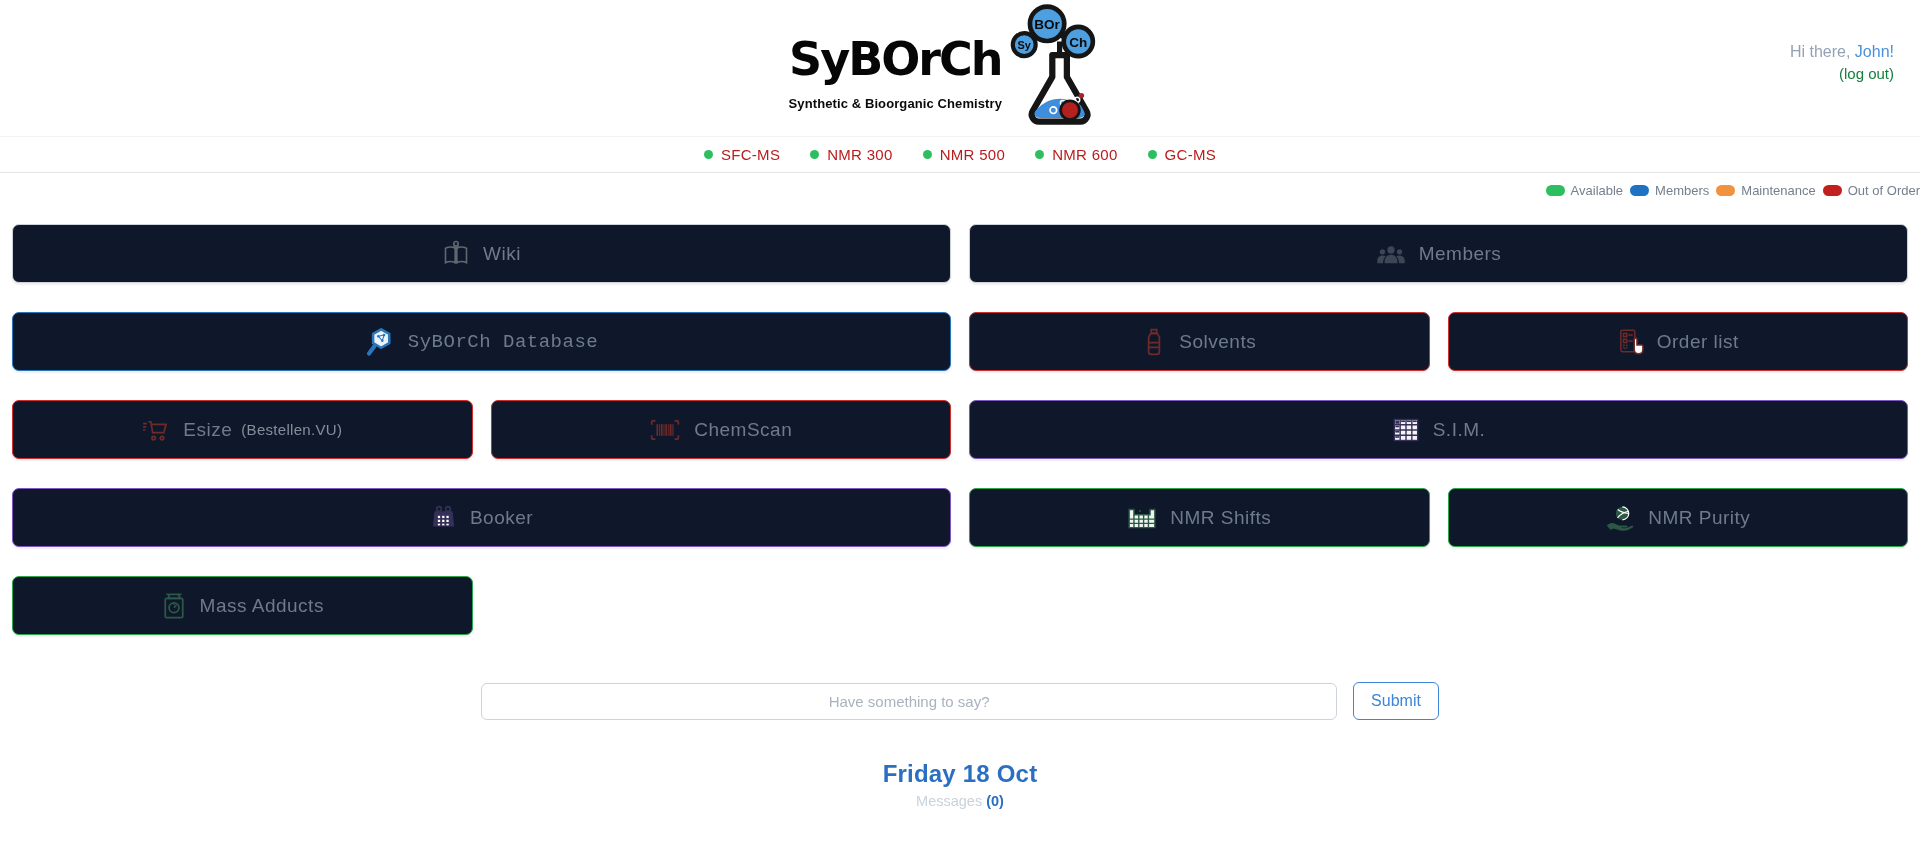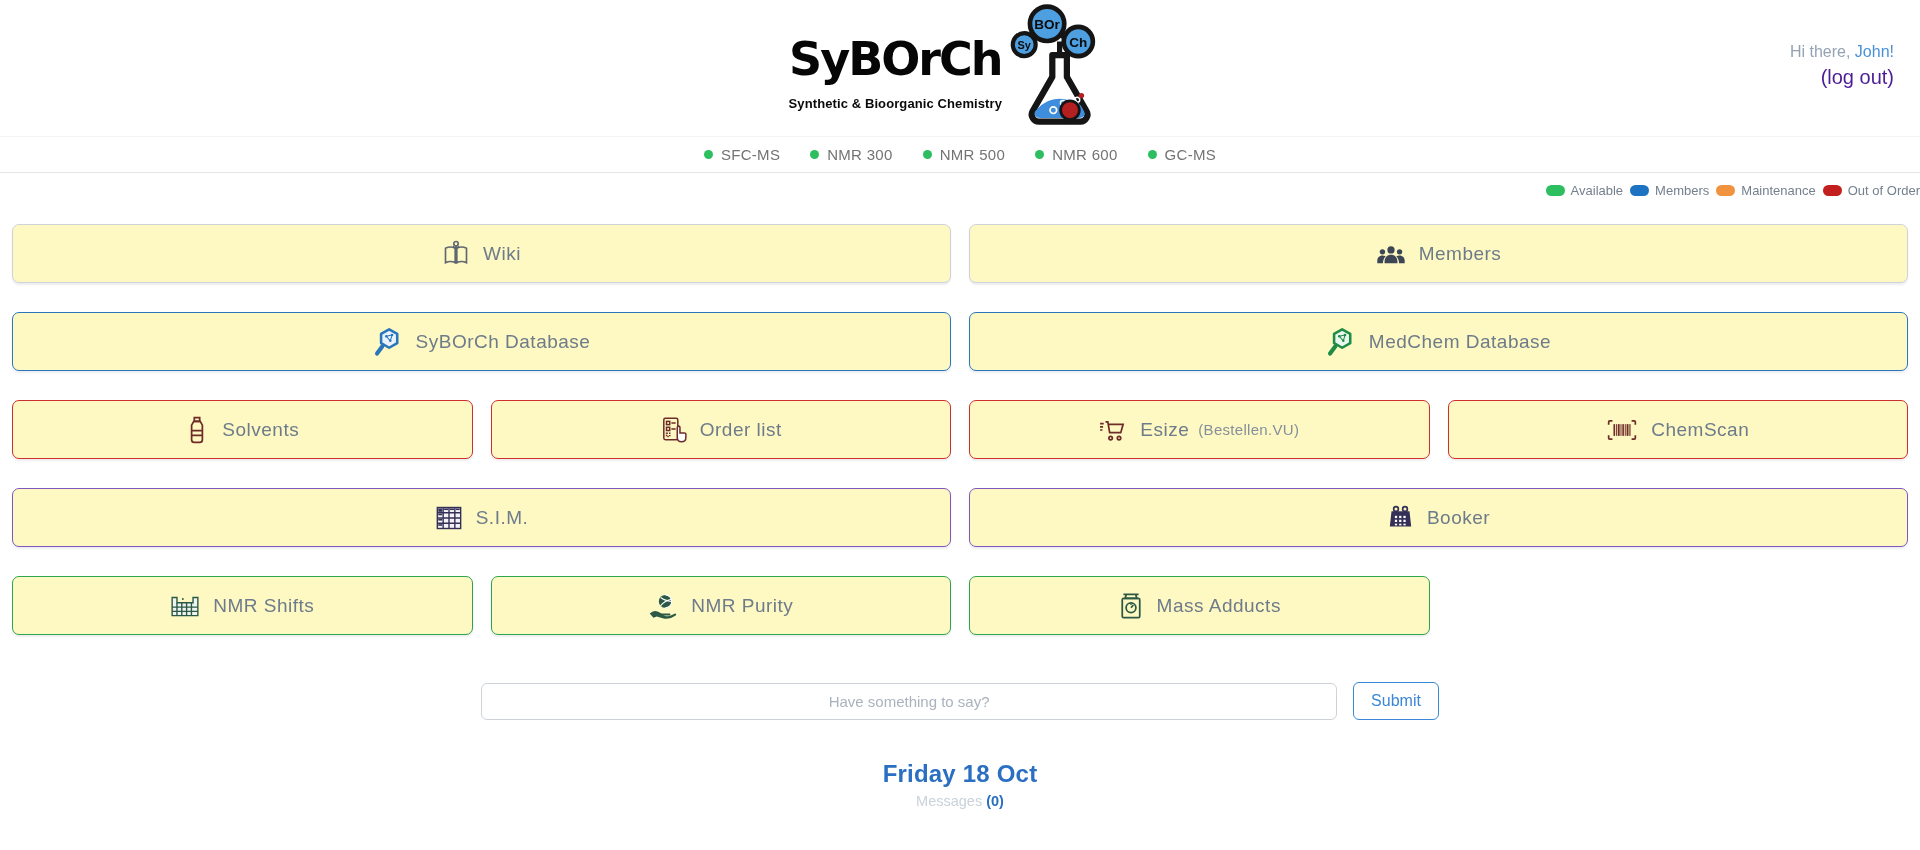--- a/index.html
+++ b/index.html
@@ -24,51 +24,51 @@
   .logo-subtitle {
     margin-top:14px; font-size:13px; font-weight:bold; color:#0a0a0a; letter-spacing:0.1px;
   }
   .logo-flask { margin-left:6px; }
 
   .greeting {
     position:absolute; right:26px; top:40px; text-align:right;
     font-size:16px; color:#94a2b4; line-height:1.45;
   }
   .greeting .gname { color:#4a90d9; }
-  .greeting .logout { color:#4c1d95; font-size:20px; }
+  .greeting .logout { color:#15803d; font-size:15px; }
 
   
   .statusbar {
     height:37px; border-top:1px solid #f1f3f5; border-bottom:1px solid #e4e7ea;
     display:flex; align-items:center; justify-content:center; gap:30px;
   }
   .inst { display:flex; align-items:center; gap:8px; }
   .inst-dot { width:9px; height:9px; border-radius:50%; background:#2dbe60; }
-  .inst-name { font-size:15px; color:#737373; letter-spacing:0.3px; }
+  .inst-name { font-size:15px; color:#b91c1c; letter-spacing:0.3px; }
 
   
   .legend { margin-top:10px; display:flex; justify-content:flex-end; gap:7px; align-items:center; }
   .lg-item { display:flex; align-items:center; gap:6px; }
   .lg-pill { width:19px; height:11px; border-radius:6px; }
   .lg-green { background:#2dbe60; } .lg-blue { background:#1d72c2; }
   .lg-orange { background:#f0923e; } .lg-red { background:#c41f1f; }
   .lg-label { font-size:13px; color:#75808f; }
 
   
   .grid {
     margin:26px 12px 0 12px;
     display:grid; grid-template-columns:repeat(4,1fr); gap:29px 18px;
   }
   .tile {
-    height:59px; background:#fef9c3; border:1px solid #ced3d9; border-radius:7px;
+    height:59px; background:#0f172a; border:1px solid #ced3d9; border-radius:7px;
     display:flex; align-items:center; justify-content:center; gap:13px;
     cursor:pointer; box-shadow:0 2px 2px rgba(0,0,0,0.07);
   }
   .span2 { grid-column:span 2; }
-  .b-blue { border-color:#2a76bd; } .b-red { border-color:#d02f2f; }
+  .b-blue { border-color:#2a76bd;font-family:Liberation Mono, monospace; } .b-red { border-color:#d02f2f; }
   .b-purple { border-color:#7e57c2; } .b-green { border-color:#2da44e; }
   .tile-label { font-size:19px; color:#6e7b8a; letter-spacing:0.5px; }
   .tile-sublabel { font-size:15px; color:#858f9b; letter-spacing:0.3px; margin-left:-4px; }
   .tile svg { flex:none; }
 
   .ic-gray { color:#5f6770; } .ic-slate { color:#3d4654; }
   .ic-blue { color:#2a76bd; } .ic-green2 { color:#1e8c45; }
   .ic-maroon { color:#6e2b28; } .ic-navy { color:#343057; }
   .ic-dgreen { color:#2c5945; }
 
@@ -197,31 +197,20 @@
   <div class="tile span2 b-blue">
     <svg class="ic-blue" width="30" height="30" viewBox="0 0 26 26" fill="none" stroke="currentColor">
       <path d="M14 2 l7 4 v8 l-7 4 -7-4 V6 z" stroke-width="2.2" stroke-linejoin="round" fill="#eaf3fb"></path>
       <circle cx="11.5" cy="8" r="1.1" fill="currentColor" stroke="none"></circle>
       <circle cx="16.5" cy="7" r="1.1" fill="currentColor" stroke="none"></circle>
       <circle cx="15" cy="12" r="1.1" fill="currentColor" stroke="none"></circle>
       <path d="M11.5 8 l5-1 M16.5 7 l-1.5 5 M11.5 8 l3.5 4" stroke-width="0.9"></path>
       <path d="M8 17 L3.5 23" stroke-width="3.6" stroke-linecap="round"></path>
     </svg>
     <span class="tile-label">SyBOrCh Database</span>
-  </div>
-  <div class="tile span2 b-blue">
-    <svg class="ic-green2" width="30" height="30" viewBox="0 0 26 26" fill="none" stroke="currentColor">
-      <path d="M14 2 l7 4 v8 l-7 4 -7-4 V6 z" stroke-width="2.2" stroke-linejoin="round" fill="#eaf7ee"></path>
-      <circle cx="11.5" cy="8" r="1.1" fill="currentColor" stroke="none"></circle>
-      <circle cx="16.5" cy="7" r="1.1" fill="currentColor" stroke="none"></circle>
-      <circle cx="15" cy="12" r="1.1" fill="currentColor" stroke="none"></circle>
-      <path d="M11.5 8 l5-1 M16.5 7 l-1.5 5 M11.5 8 l3.5 4" stroke-width="0.9"></path>
-      <path d="M8 17 L3.5 23" stroke-width="3.6" stroke-linecap="round"></path>
-    </svg>
-    <span class="tile-label">MedChem Database</span>
   </div>
 
   <div class="tile b-red">
     <svg class="ic-maroon" width="24" height="28" viewBox="0 0 20 26" fill="none" stroke="currentColor" stroke-width="1.6">
       <path d="M7.5 1.5 h5 v3.5 h-5 z"></path>
       <path d="M7 5 h6 l2 3.5 V22 a2.5 2.5 0 0 1-2.5 2.5 h-5 A2.5 2.5 0 0 1 5 22 V8.5 z"></path>
       <path d="M5 13.5 h10 M5 18 h10"></path>
     </svg>
     <span class="tile-label">Solvents</span>
   </div>

